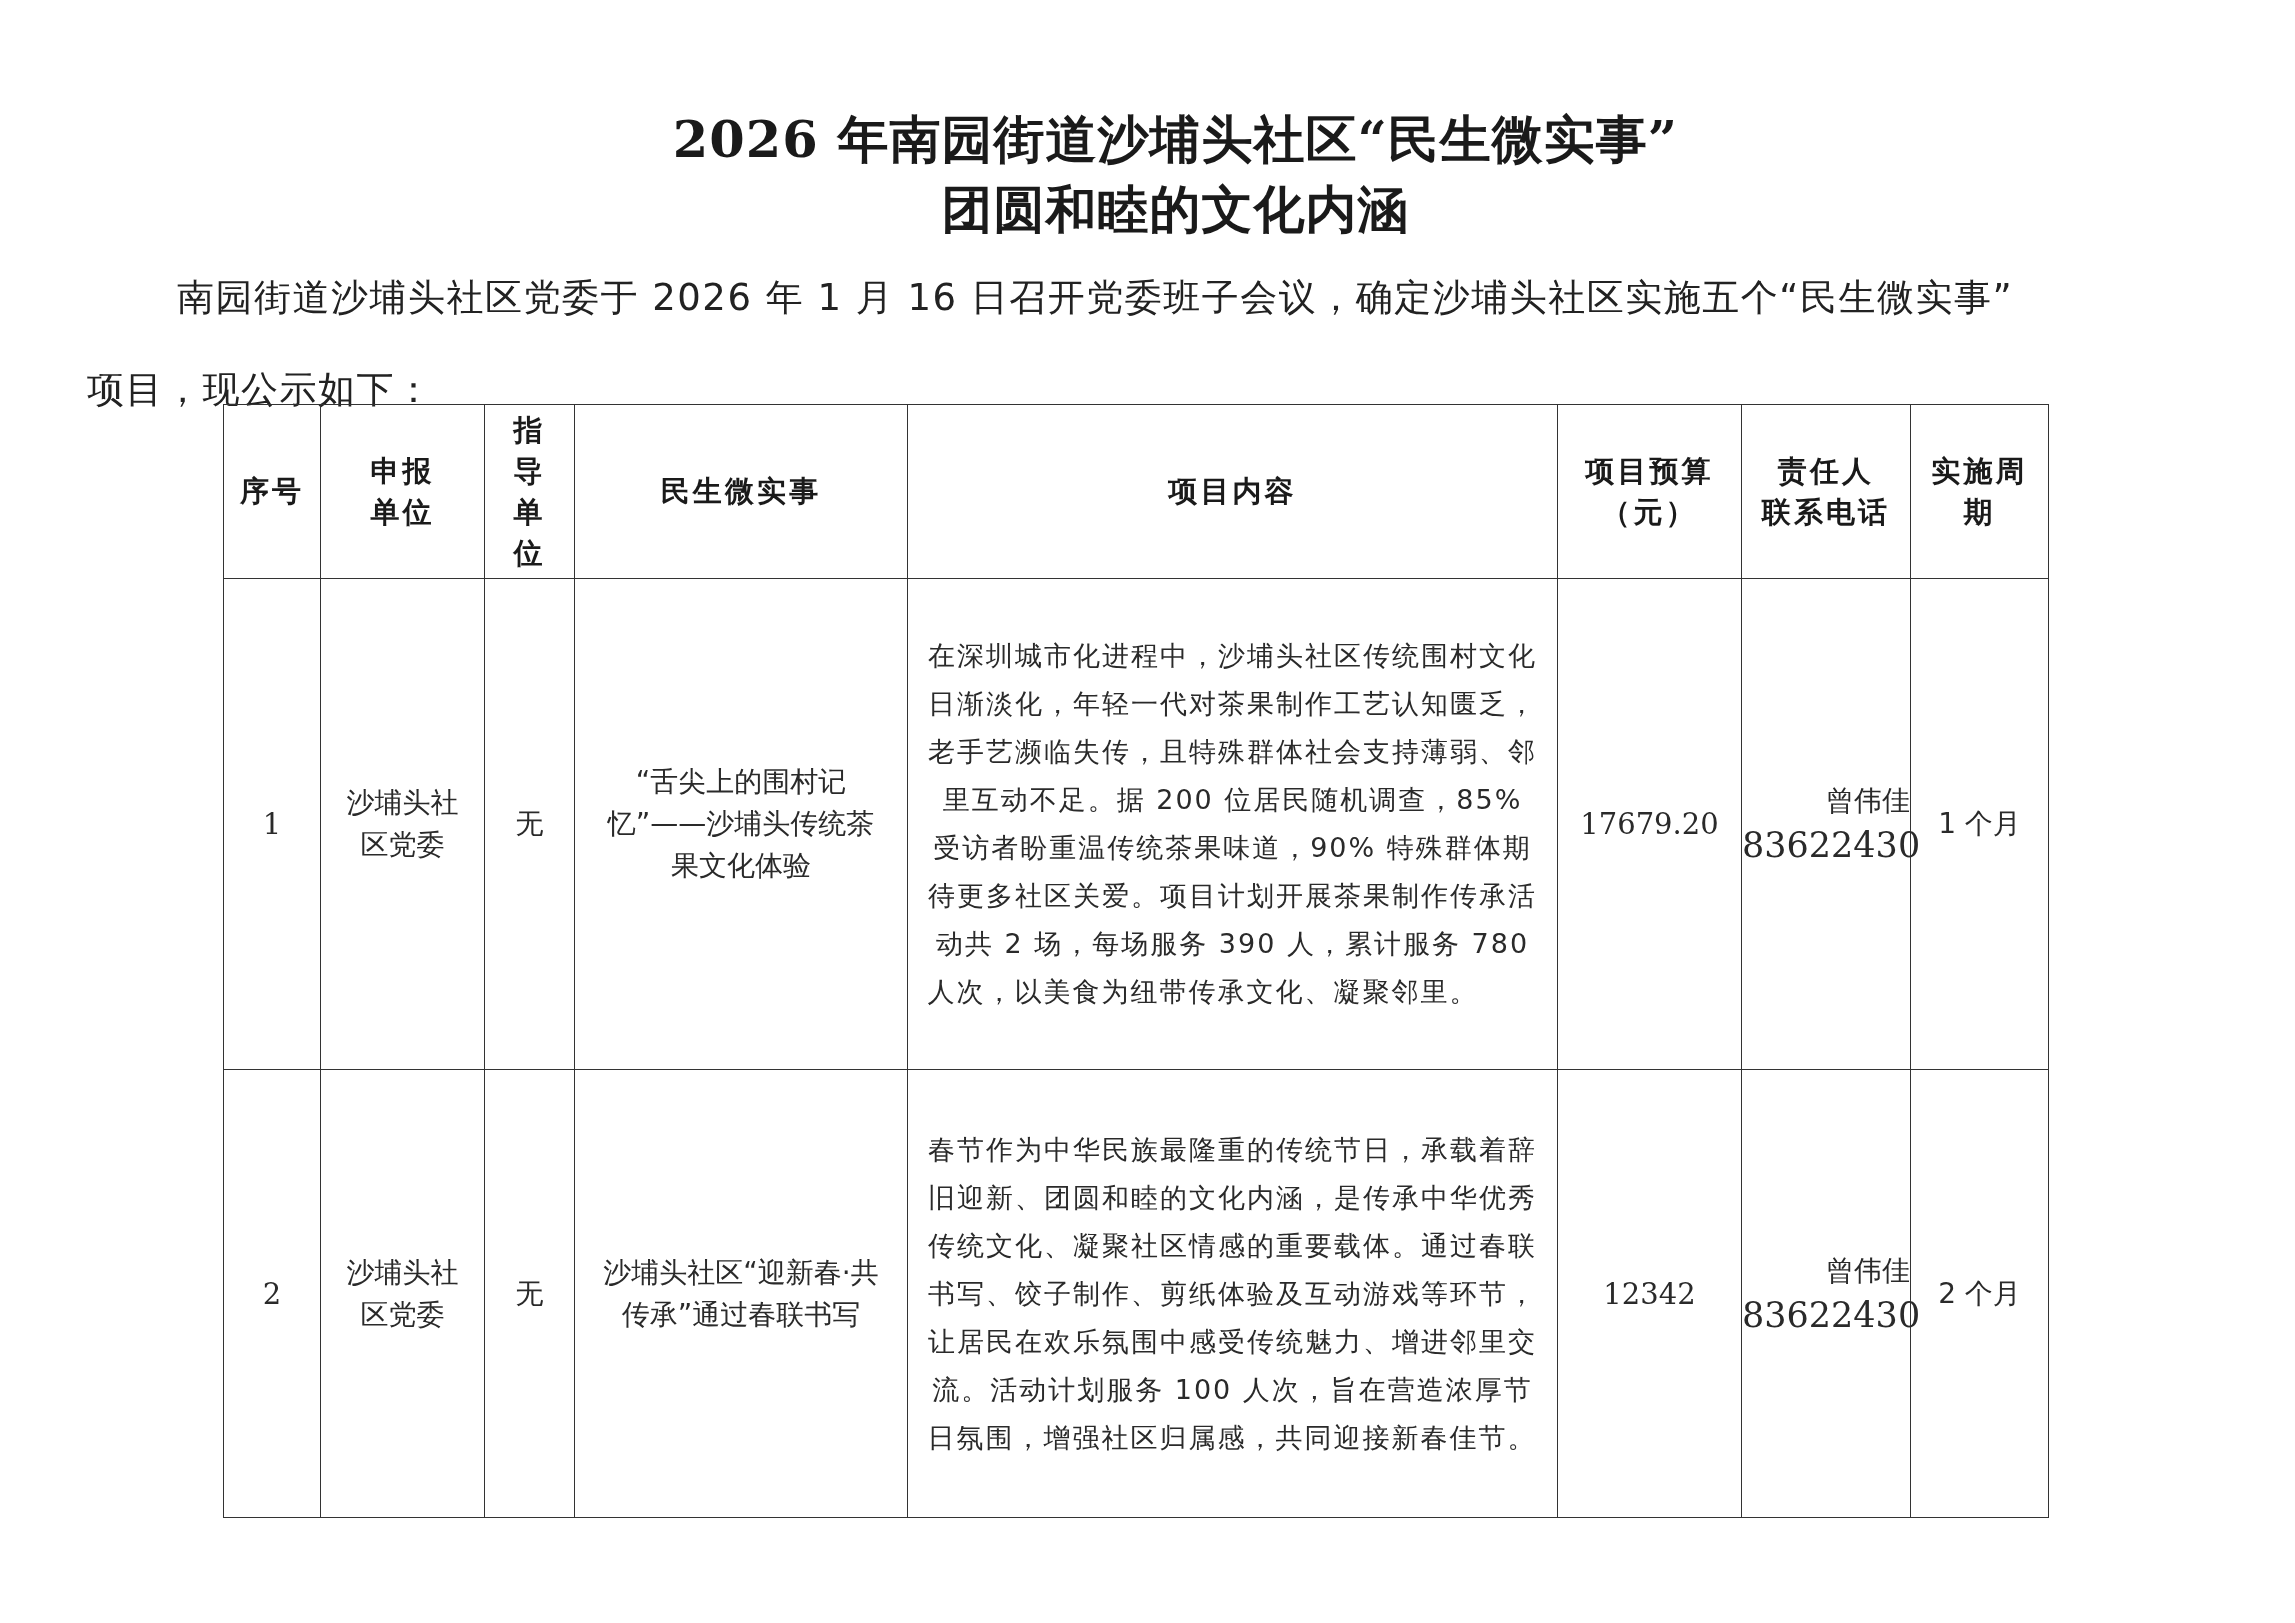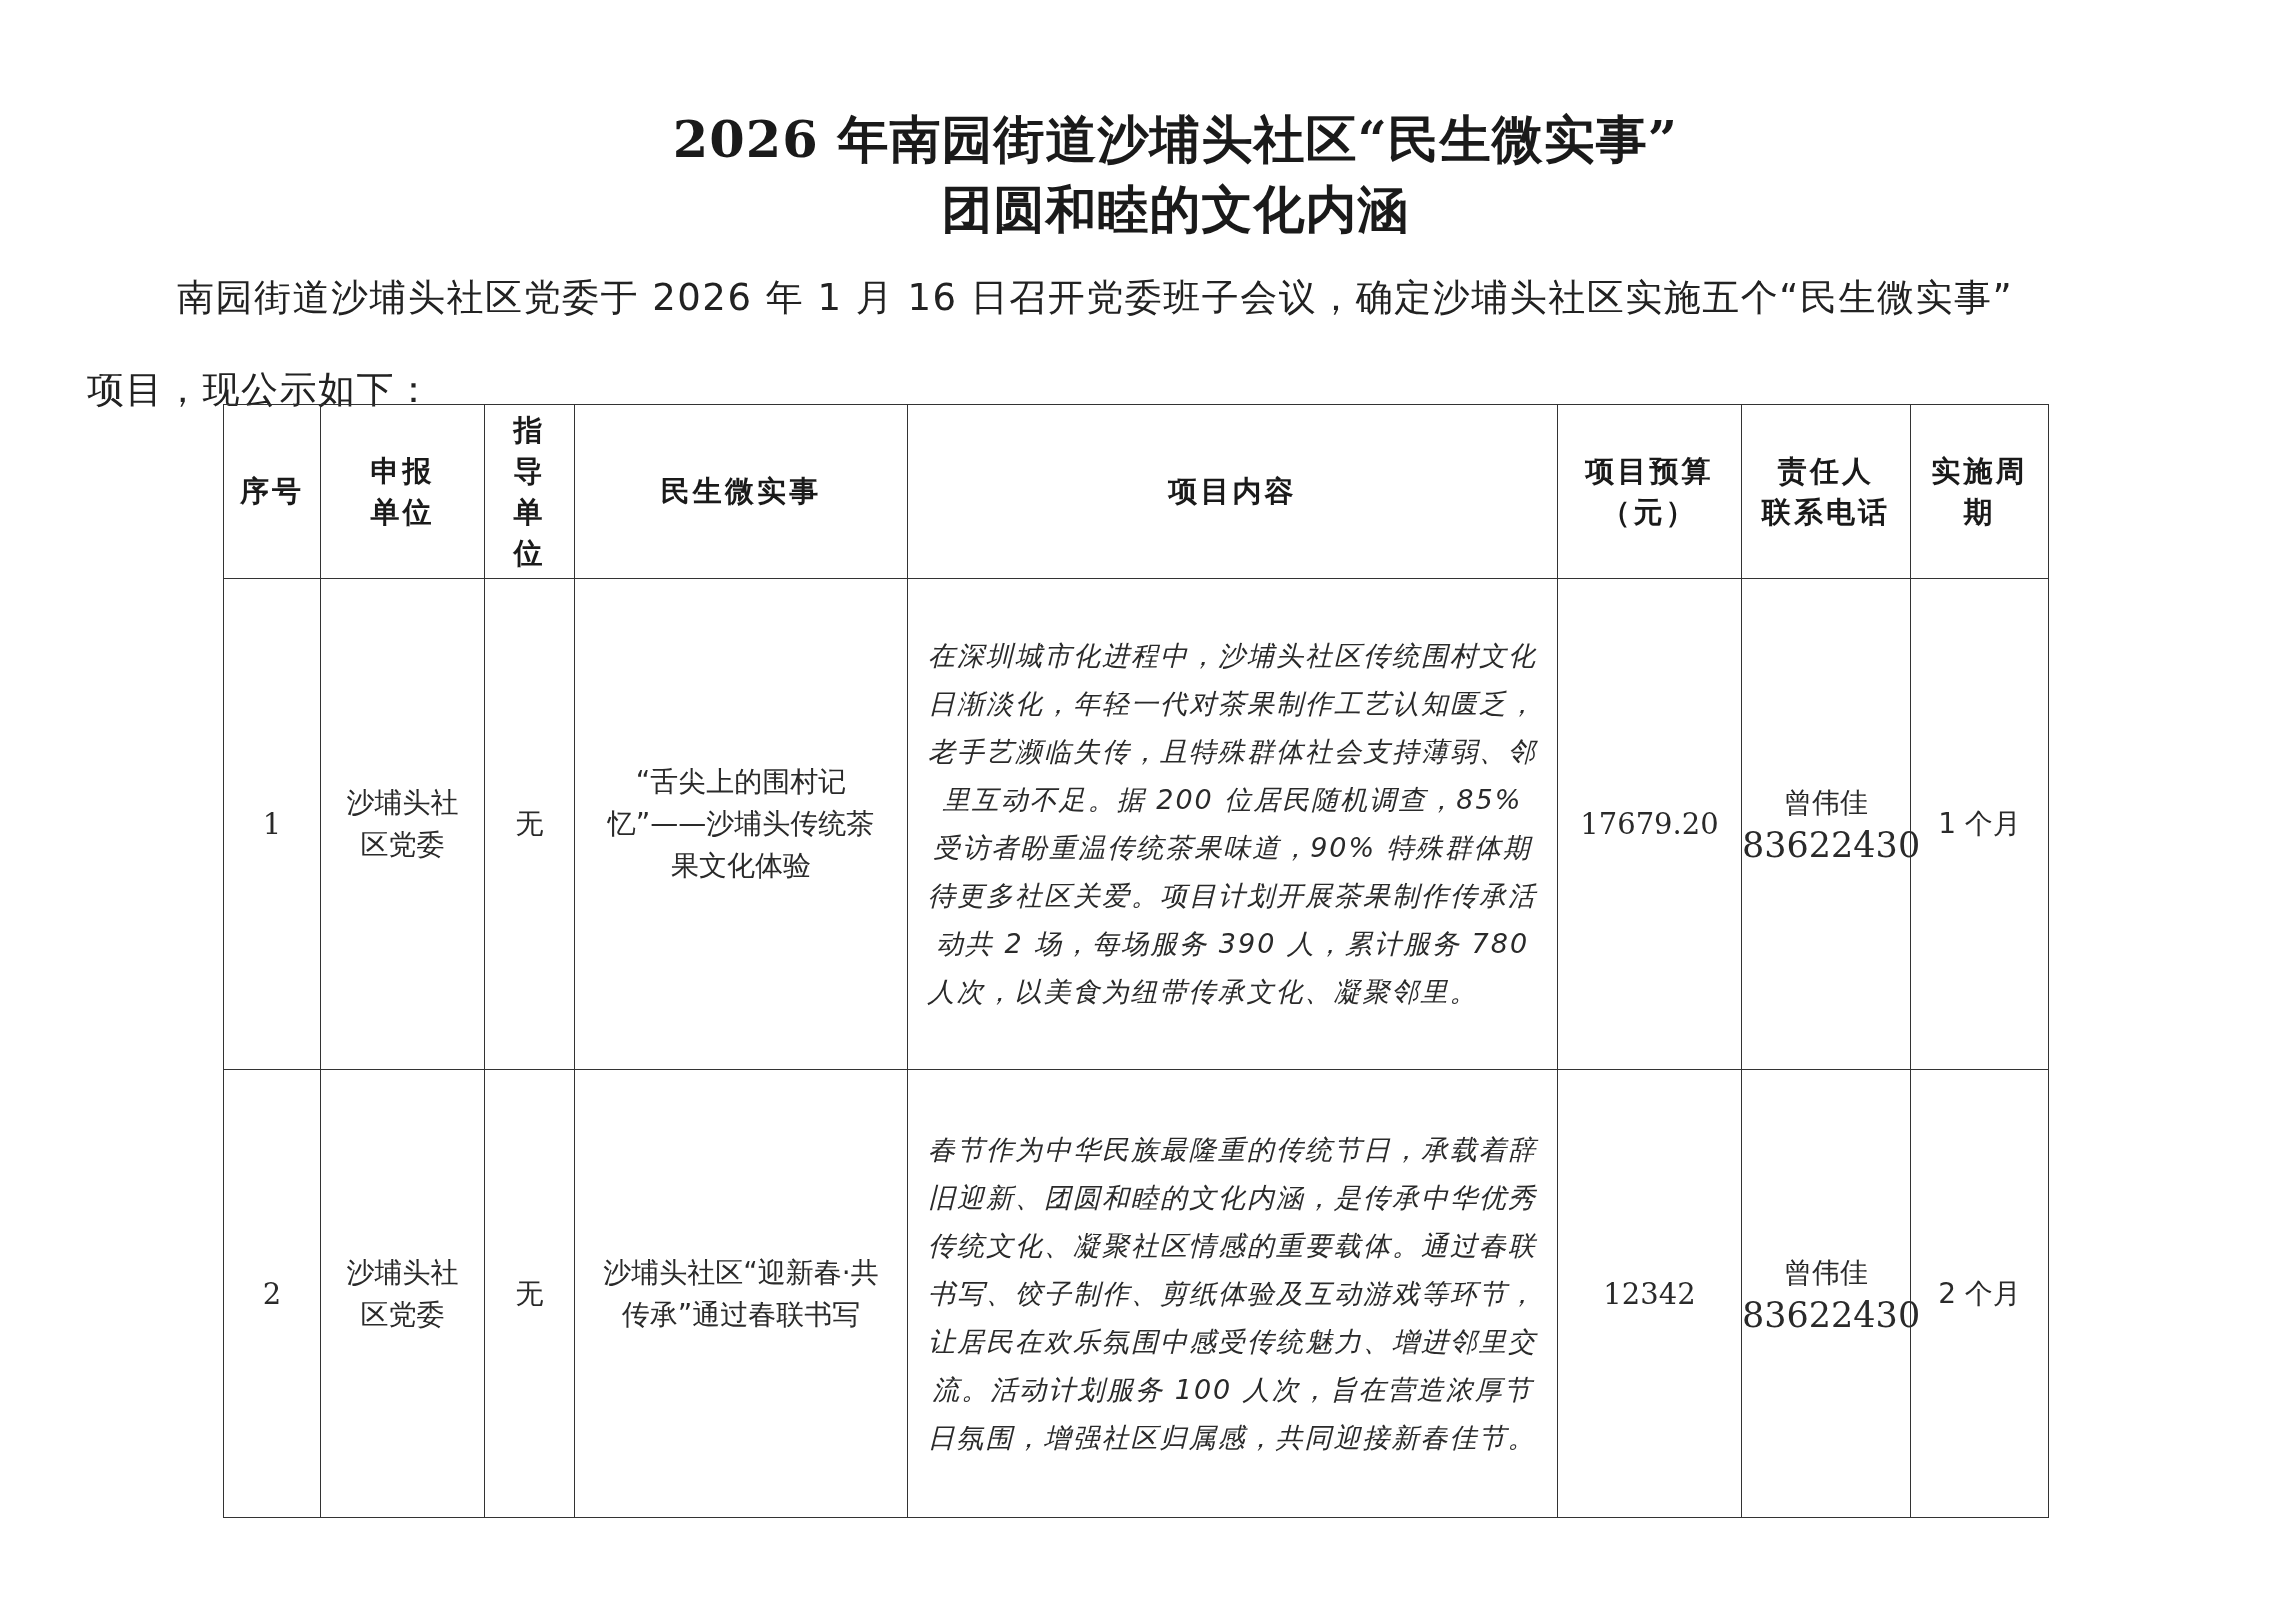--- a/index.html
+++ b/index.html
@@ -78,28 +78,27 @@
     .row-2 { height: 448px; }
 
     .cell-center-text { padding: 0 20.5px !important; }
     .content-cell {
       text-align: right;
       text-align-last: left;
       padding: 10.2px 19.4px !important;
       font-size: 27px !important;
       line-height: 48px !important;
       letter-spacing: 2px;
-      font-style: italic;
     }
     .num {
       font-family: "DejaVu Serif", "Liberation Serif", serif !important;
       font-size: 29px !important;
     }
     .pairs span { display: block; }
-    .person-name { font-family: Liberation Serif, serif; }
+    .person-name { font-family: Liberation Mono, monospace; text-align: right; }
     .person-phone { font-family: "DejaVu Serif", "Liberation Serif", serif; font-size: 35px; }
   </style>
 </head>
 <body>
 
 <div class="page-title title-line-1">2026 年南园街道沙埔头社区“民生微实事”</div>
 <div class="page-title title-line-2">团圆和睦的文化内涵</div>
 
 <div class="intro intro-line-1">南园街道沙埔头社区党委于 2026 年 1 月 16 日召开党委班子会议，确定沙埔头社区实施五个“民生微实事”</div>
 <div class="intro intro-line-2">项目，现公示如下：</div>

